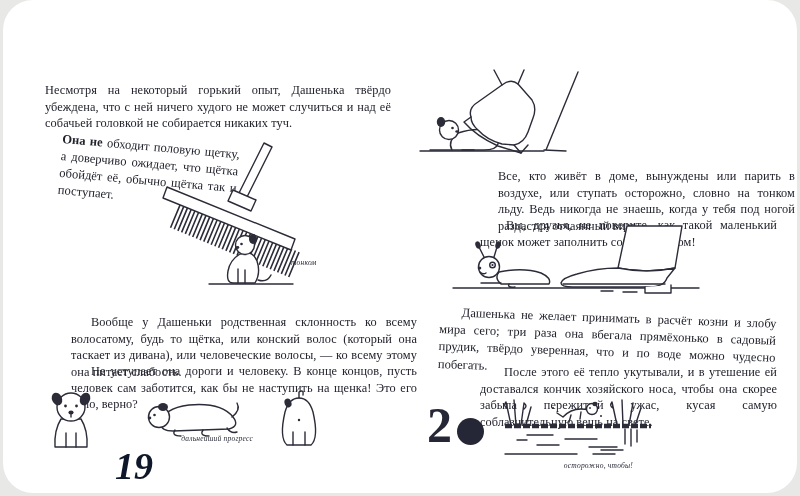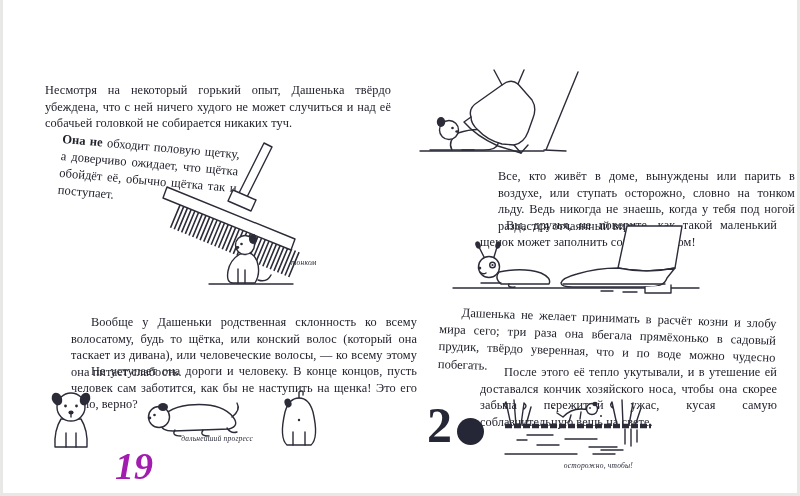--- a/index.html
+++ b/index.html
@@ -6,20 +6,21 @@
   body{
     width:800px;height:496px;
     background:#e8e8e6;
     font-family:"Liberation Serif","DejaVu Serif",serif;
     overflow:hidden;
   }
   #spread{
     position:absolute;left:3px;top:0;width:794px;height:493px;
     background:#ffffff;
     color:#22232d;
+    border-radius:30px;
   }
   .para{
     position:absolute;
     font-size:12.3px;line-height:16.4px;
     text-align:justify;
     color:#22232d;
     letter-spacing:.1px;
   }
   .indent{text-indent:20px;margin-left:26px;}
   .caption{
@@ -36,21 +37,21 @@
   }
   .tilted-left b{font-weight:bold;}
   .tilted-right{
     position:absolute;left:437px;top:291px;width:337px;
     font-size:12.6px;line-height:17.2px;text-align:justify;text-indent:22px;
     transform:rotate(2deg);transform-origin:left top;
   }
   .pagenum-left{
     position:absolute;left:112px;top:444px;
     font-size:38px;font-weight:bold;font-style:italic;
-    color:#a21caf;
+    color:#0f172a;
   }
   .pagenum-right{
     position:absolute;left:424px;top:400px;
     display:flex;align-items:flex-end;
     color:#262736;
   }
   .pagenum-right .digit{font-size:50px;line-height:50px;font-weight:600;}
   .pagenum-right .dot{
     width:27px;height:27px;border-radius:50%;
     background:#262736;margin:0 0 5px 5px;

